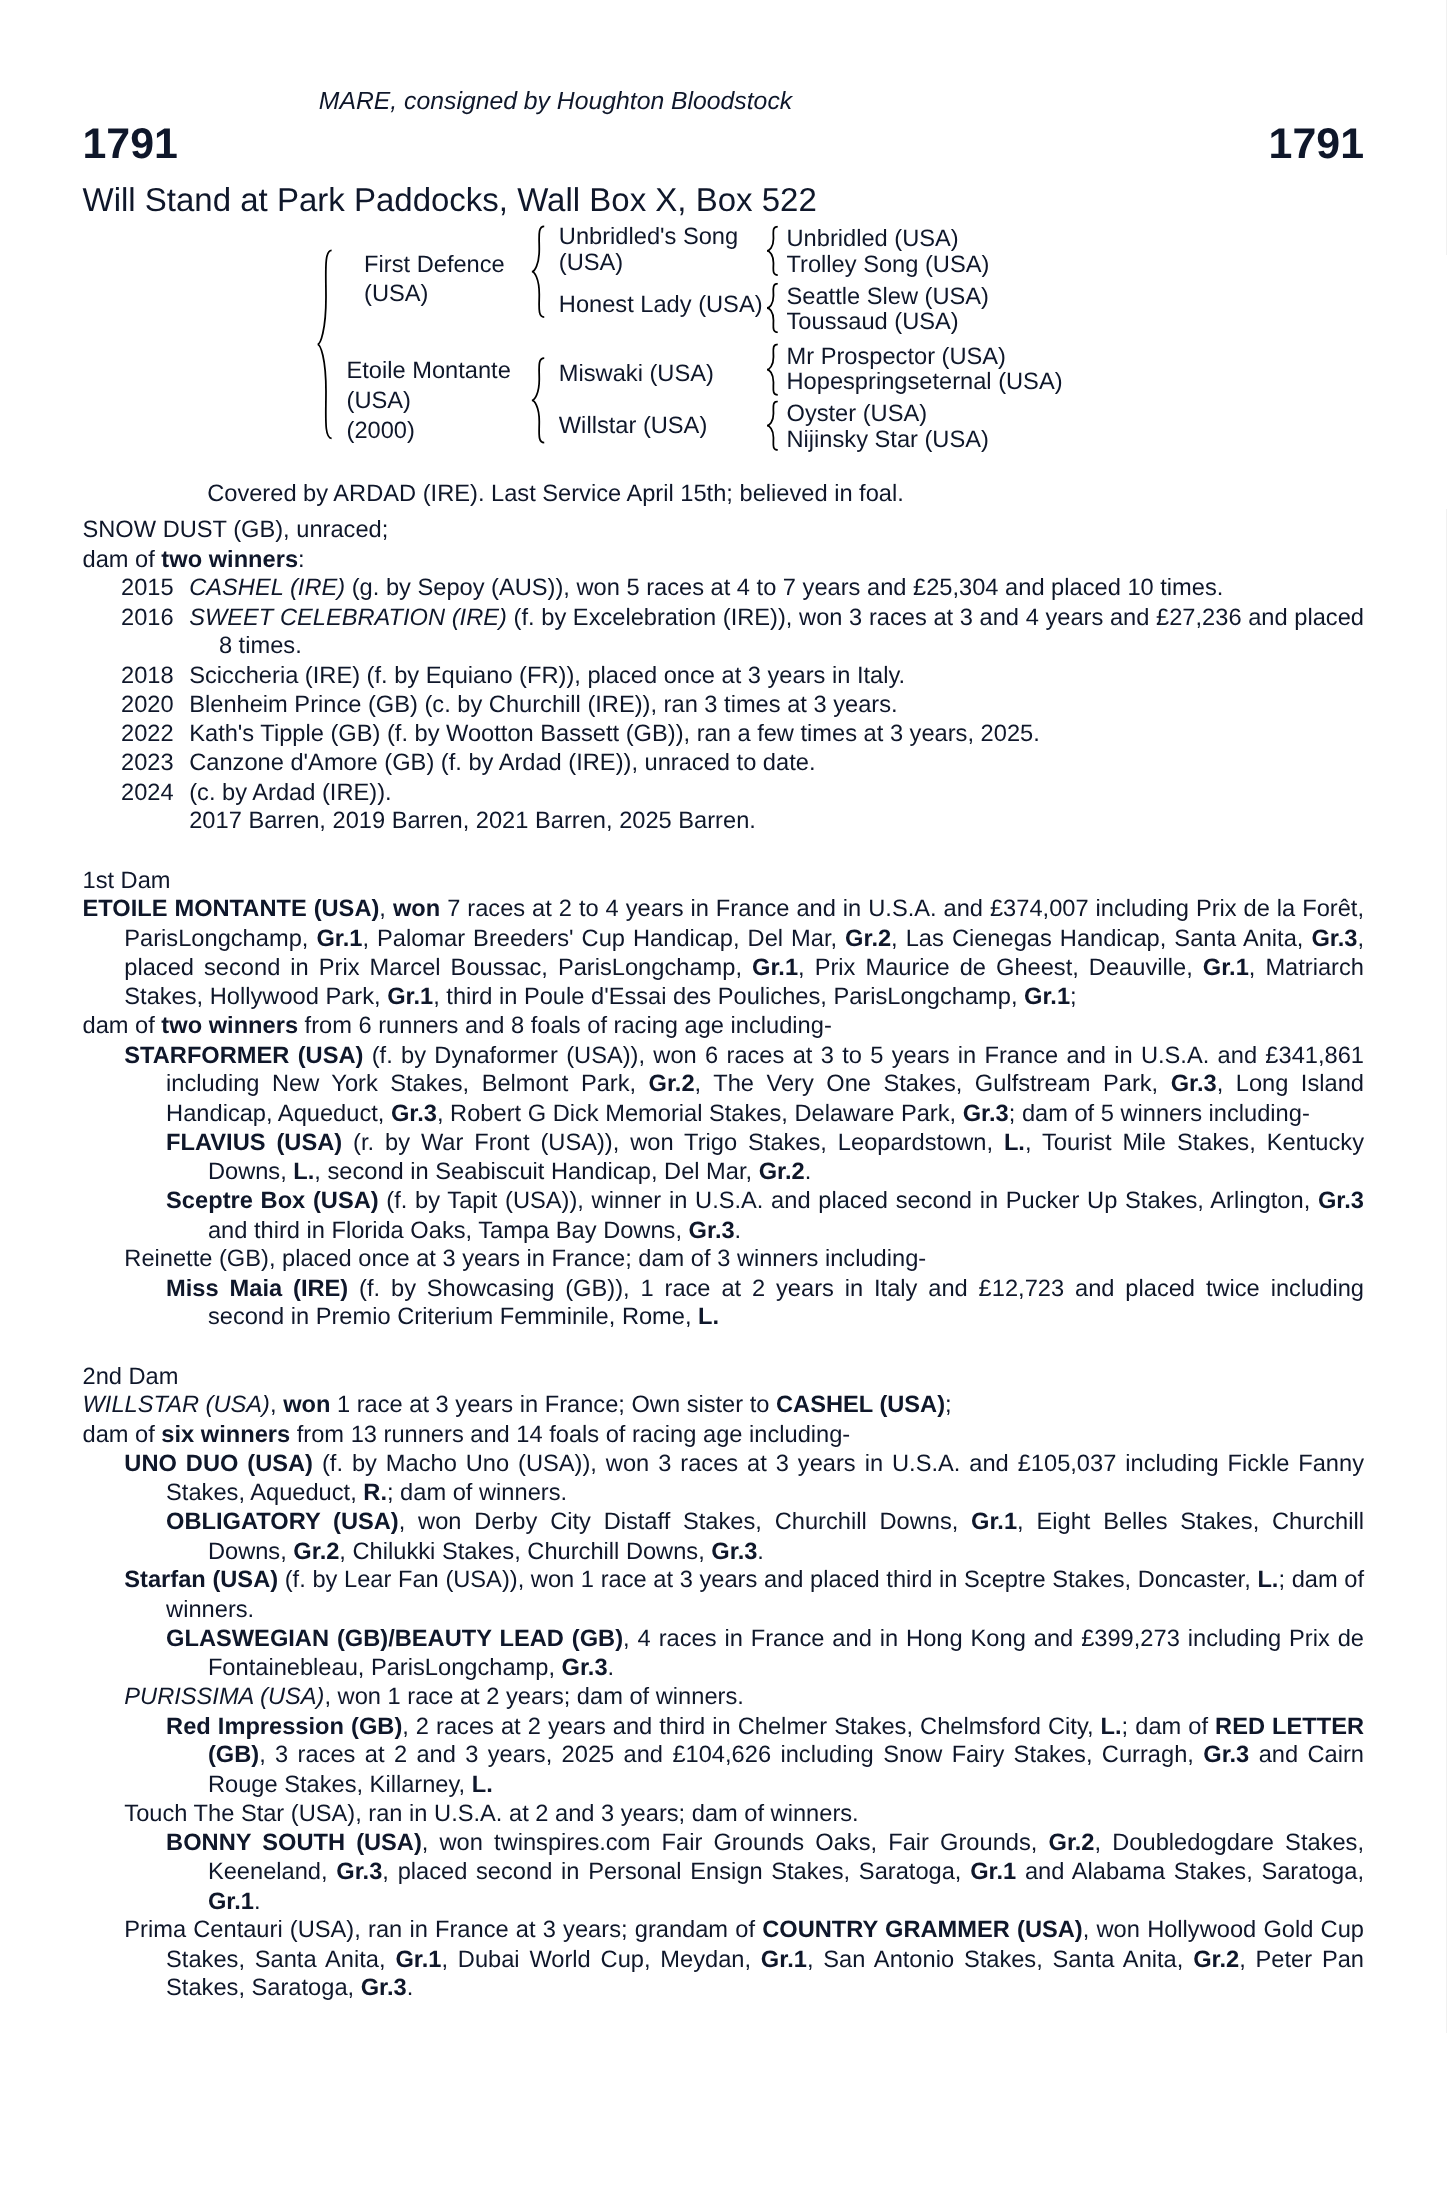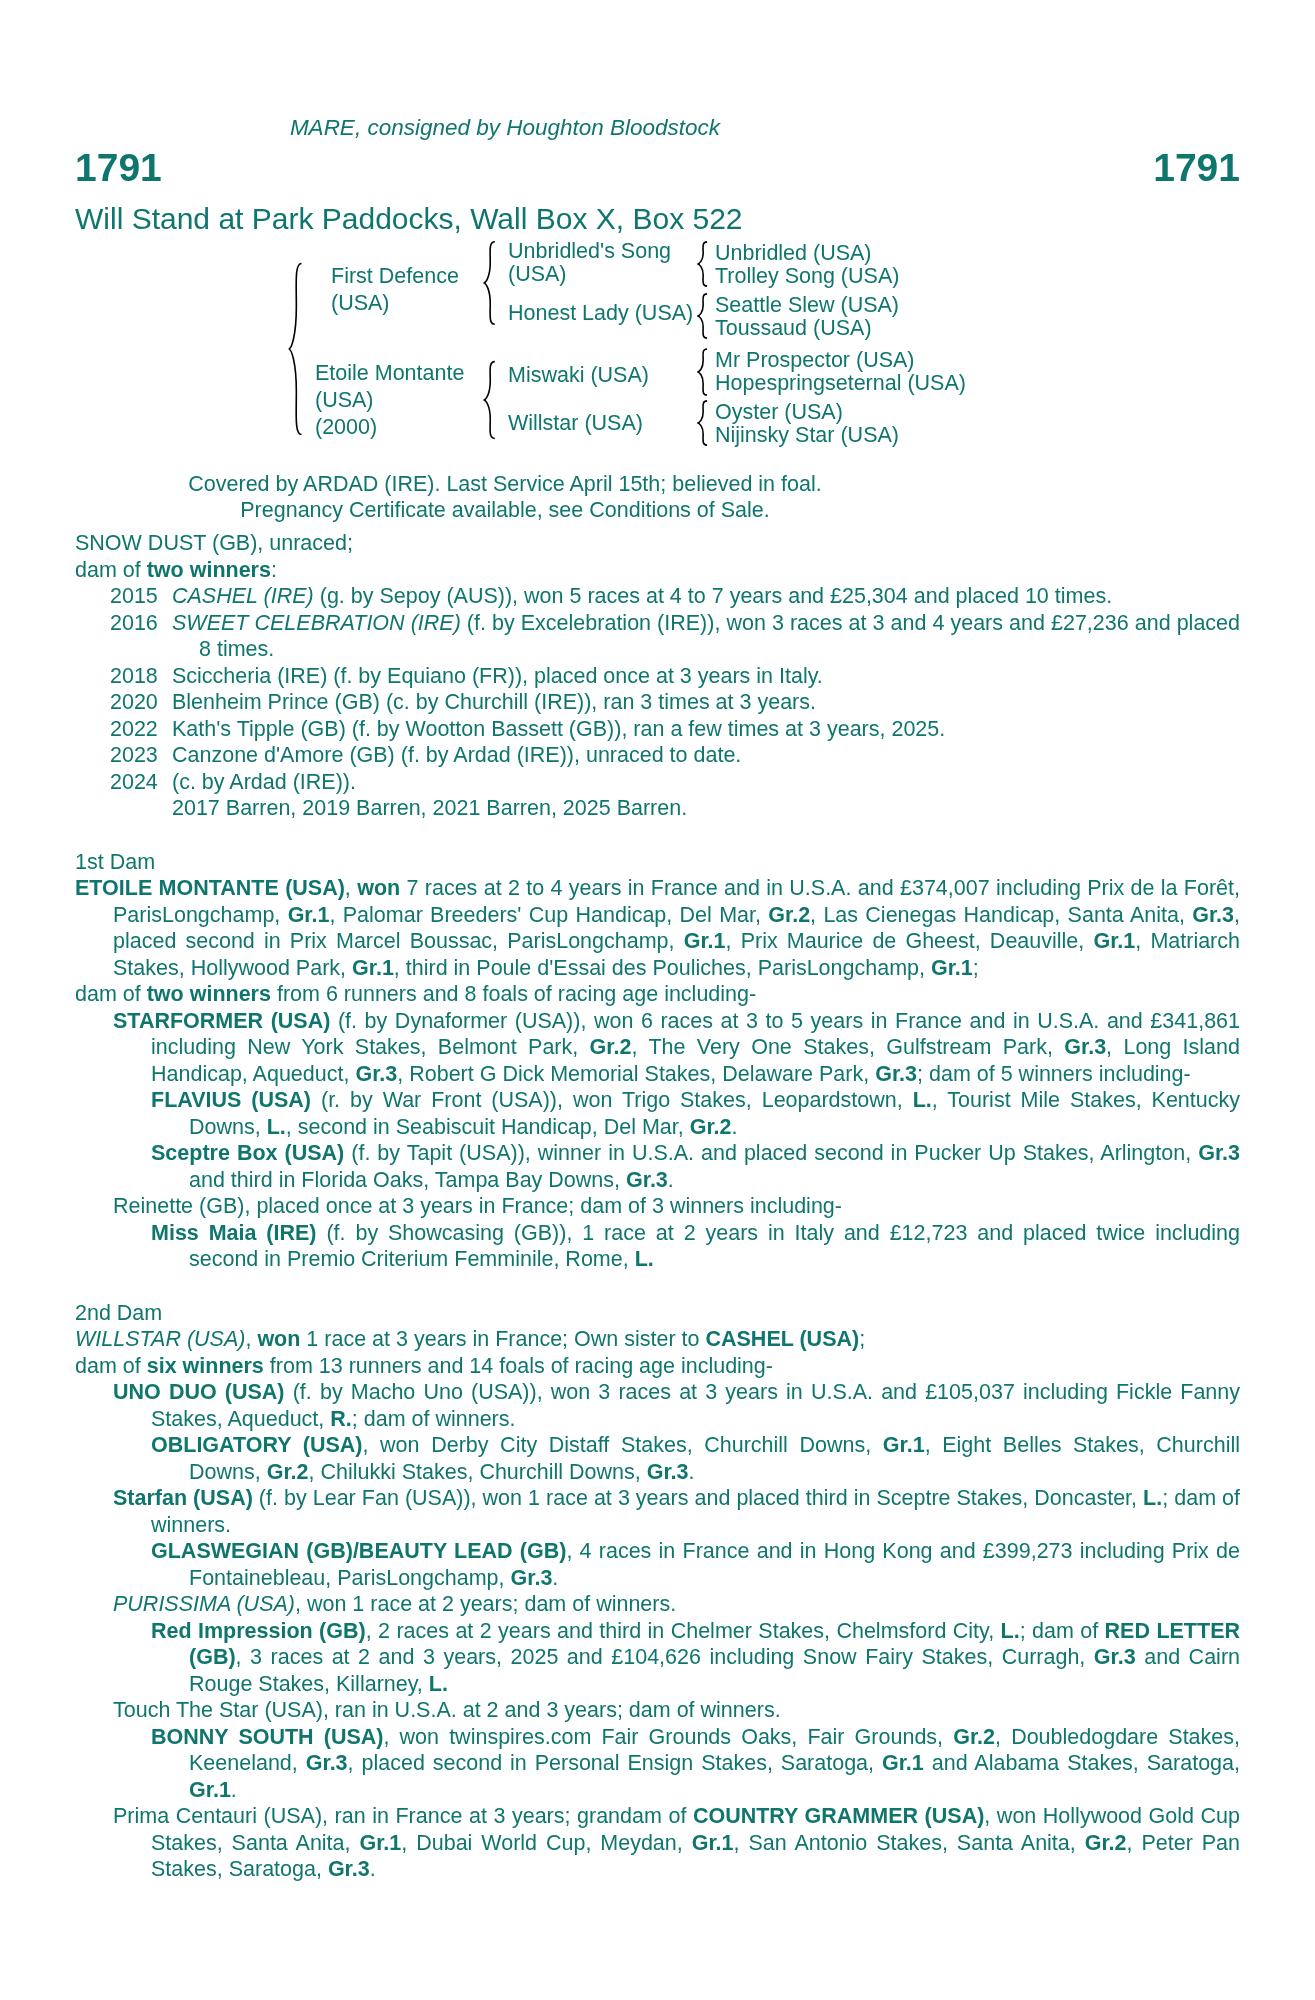--- a/index.html
+++ b/index.html
@@ -2,25 +2,25 @@
 <html><head>
 <meta charset="utf-8">
 <title>Lot 1791</title>
 <style>
   html,body{margin:0;padding:0;background:#e8e8e8;}
   .page{
     position:relative;
     width:1315px;height:2000px;
     margin:0 auto;
     background:#ffffff;
-    color:#0f766e;
+    color:#0f172a;
     font-family:"Liberation Sans","DejaVu Sans",sans-serif;
     font-size:21.5px;
     box-sizing:border-box;
-    padding:116px 75px 0 75px;
+    padding:80px 75px 0 75px;
     overflow:hidden;
   }
   .seg-b{font-weight:bold;}
   .seg-i{font-style:italic;}
   .consign{width:860px;text-align:center;font-style:italic;font-size:22.5px;line-height:24px;}
   .lot-row{position:relative;height:42px;margin-top:8px;}
   .lot-left{position:absolute;left:0;top:0;font-size:39px;font-weight:bold;line-height:40px;}
   .lot-right{position:absolute;right:0;top:0;font-size:39px;font-weight:bold;line-height:40px;}
   .stand-line{margin-top:16px;font-weight:normal;font-size:30px;line-height:26px;}
   
@@ -106,21 +106,20 @@
     <div class="ped-cell" style="left:640px;top:58px">Seattle Slew (USA)</div>
     <div class="ped-cell" style="left:640px;top:81px">Toussaud (USA)</div>
     <div class="ped-cell" style="left:640px;top:113px">Mr Prospector (USA)</div>
     <div class="ped-cell" style="left:640px;top:136px">Hopespringseternal (USA)</div>
     <div class="ped-cell" style="left:640px;top:165px">Oyster (USA)</div>
     <div class="ped-cell" style="left:640px;top:188px">Nijinsky Star (USA)</div>
   </div>
 
   <div class="covered">
     <div>Covered by ARDAD (IRE). Last Service April 15th; believed in foal.</div>
-    <div>Pregnancy Certificate available, see Conditions of Sale.</div>
   </div>
 
   <div class="body-text">
 
     <div class="para"><span class="seg-n">SNOW DUST (GB), unraced;</span></div>
     <div class="para"><span class="seg-n">dam of </span><span class="seg-b">two winners</span><span class="seg-n">:</span></div>
 
     <div class="prod-row">
       <span class="prod-year">2015</span>
       <div class="prod-text"><span class="seg-i">CASHEL (IRE)</span><span class="seg-n"> (g. by Sepoy (AUS)), won 5 races at 4 to 7 years and £25,304 and placed 10 times.</span></div>

